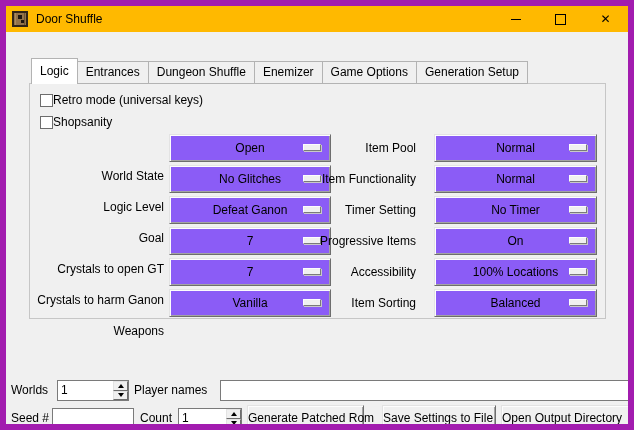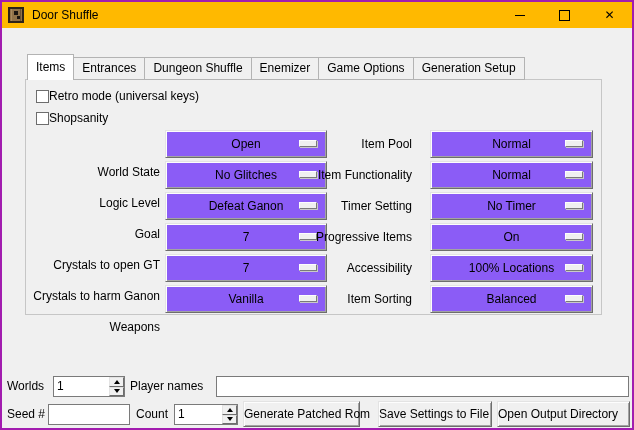--- a/index.html
+++ b/index.html
@@ -1,18 +1,18 @@
 <!DOCTYPE html>
 <html><head>
 <meta charset="utf-8">
 <style>
   html,body { margin:0; padding:0; background:#d8d8d8; }
   .window {
     position:relative; width:634px; height:430px; box-sizing:border-box;
-    border:2px solid #a21caf; background:#f0f0f0; overflow:hidden;
+    border:6px solid #a21caf; background:#f0f0f0; overflow:hidden;
     font-family:"Liberation Sans", sans-serif; font-size:12px; color:#000;
   }
   
   .titlebar {
     position:absolute; left:0; top:0; right:0; height:26px;
     background:#ffb900; display:flex; align-items:center;
   }
   .app-icon { width:16px; height:16px; margin-left:6px; flex:0 0 auto; }
   .title-text { margin-left:8px; font-size:12px; }
   .win-controls { margin-left:auto; display:flex; height:100%; }
@@ -114,21 +114,21 @@
           <span class="glyph-max"></span>
         </div>
       <div class="win-btn">
           <span class="glyph-close">✕</span>
         </div>
     </div>
   </div>
 
 
   <div class="tabs-row tabs-sub">
-    <div class="tab selected">Items</div>
+    <div class="tab selected">Logic</div>
     <div class="tab">Entrances</div>
     <div class="tab">Dungeon Shuffle</div>
     <div class="tab">Enemizer</div>
     <div class="tab">Game Options</div>
     <div class="tab">Generation Setup</div>
   </div>
 
   <div class="pane"></div>
 
   <div class="checkbox-row" style="top:86px;">

